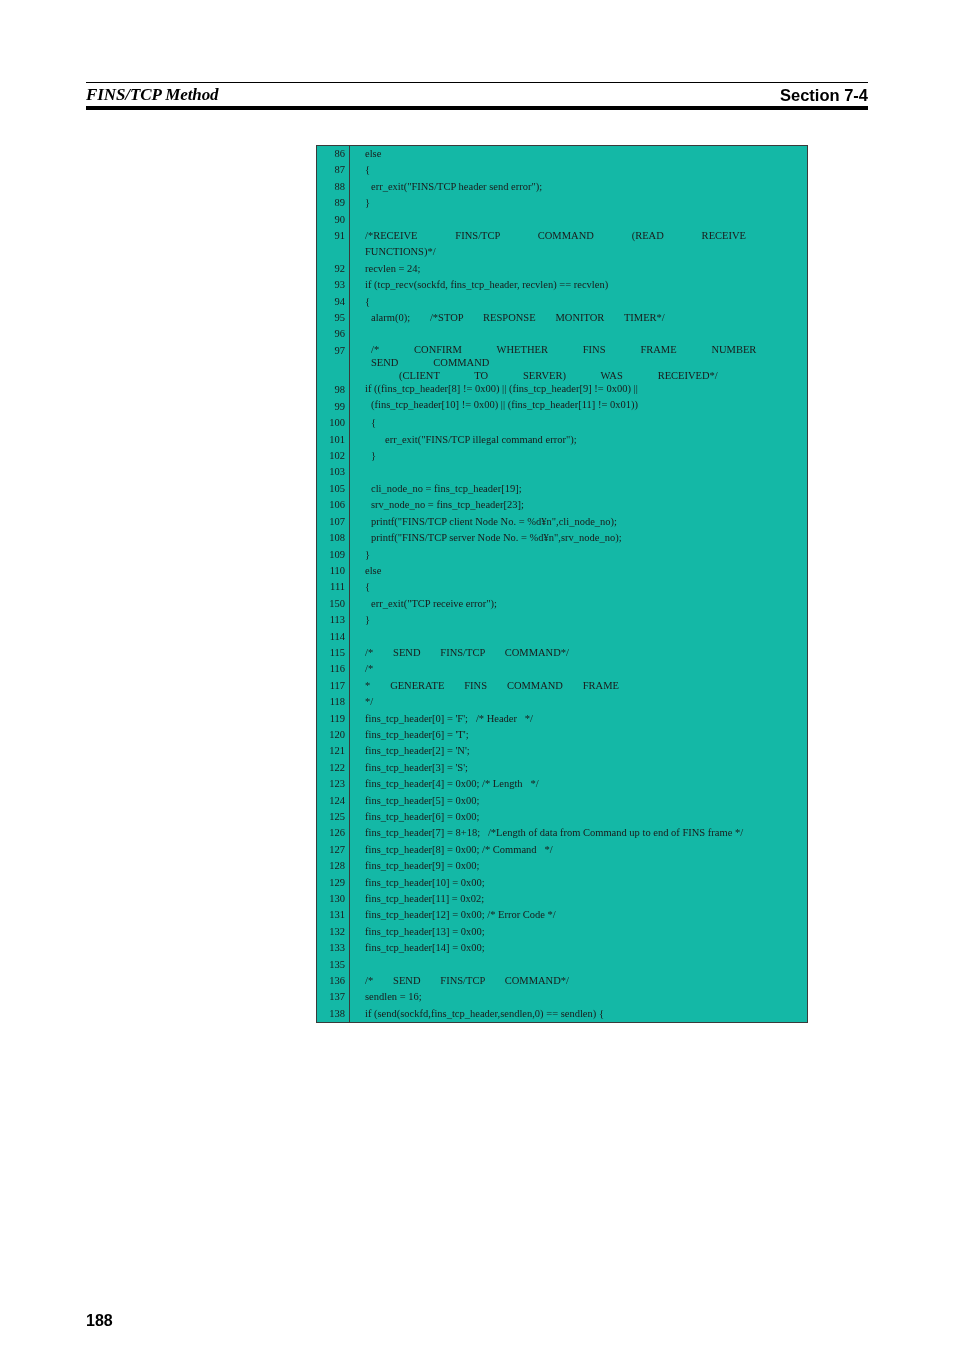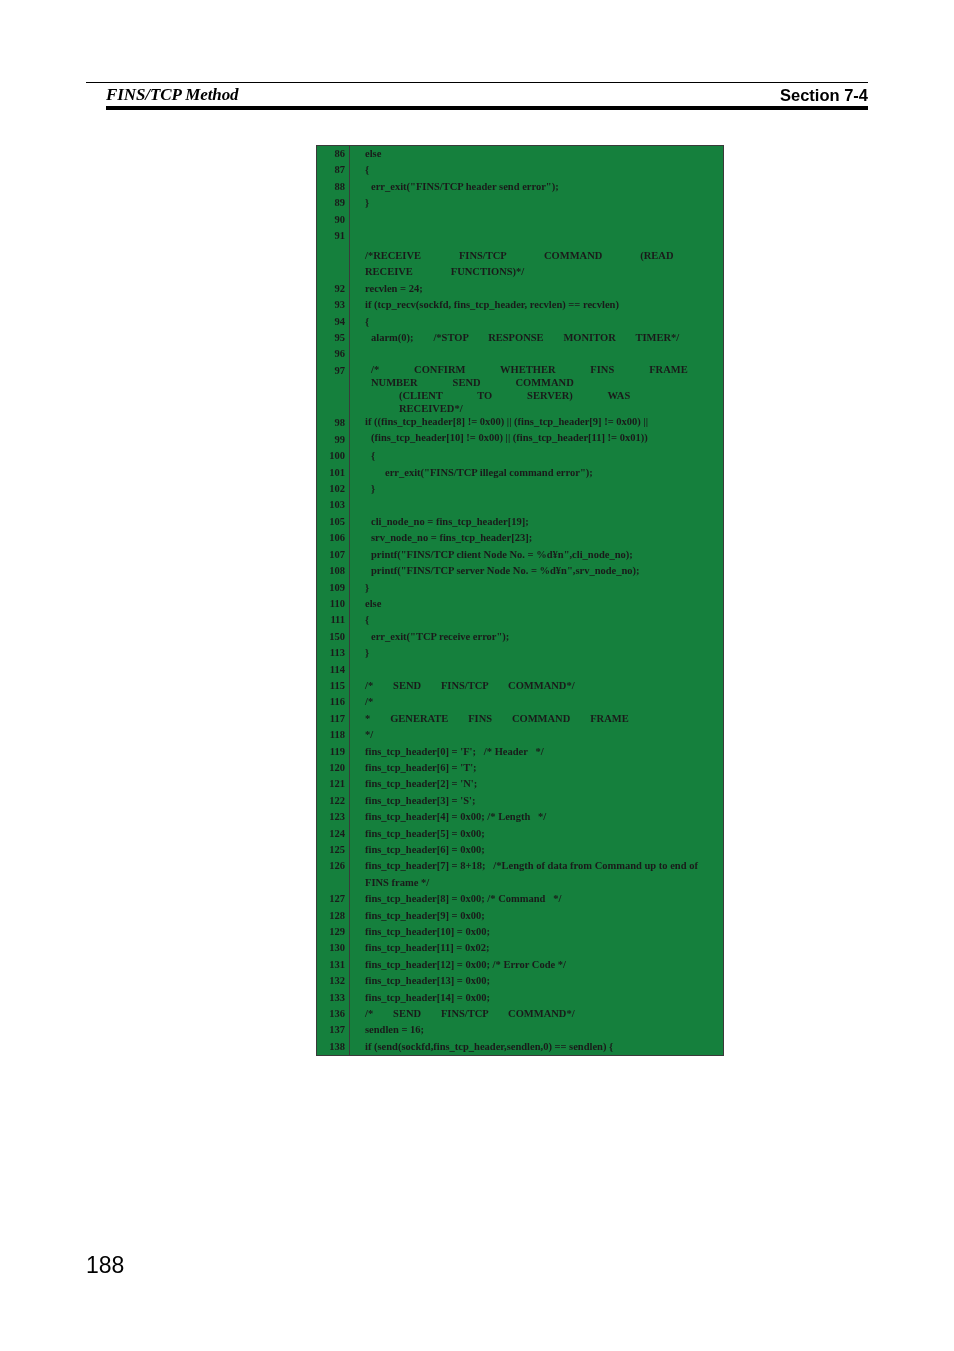--- a/index.html
+++ b/index.html
@@ -24,21 +24,20 @@
     top: 82px;
     width: 782px;
     border-top: 1px solid #000;
   }
   .page-header-inner {
     display: flex;
     align-items: flex-end;
     justify-content: space-between;
     padding: 3px 0 2px 0;
     border-bottom: 4px solid #000;
-    margin-left: 20px;
   }
   .header-title {
     font-family: "Liberation Serif", "DejaVu Serif", serif;
     font-style: italic;
     font-weight: bold;
     font-size: 17px;
     letter-spacing: -0.1px;
     line-height: 1.05;
   }
   .header-section {
@@ -46,25 +45,24 @@
     font-weight: bold;
     font-size: 16.5px;
     line-height: 1.05;
   }
 
   
   .listing {
     position: absolute;
     left: 316px;
     top: 145px;
-    width: 408px;
+    width: 492px;
     border: 1px solid #3a3a3a;
     box-sizing: border-box;
-    background: #15803d;
-    font-weight: bold;
+    background: #14b8a6;
   }
   .listing-rows {
     position: relative;
   }
   
   .gutter-rule {
     position: absolute;
     left: 32px;
     top: 0;
     bottom: 0;
@@ -100,21 +98,21 @@
     white-space: pre-wrap;
     font-family: "Liberation Serif", "DejaVu Serif", serif;
     min-height: 16.4px;
   }
   
   .i1 { padding-left: 16px; }
   .i2 { padding-left: 22px; }
   .i3 { padding-left: 36px; }
 
   
-  .spaced  { word-spacing: 10px; margin-top: 20px; }
+  .spaced  { word-spacing: 10px; }
   .spaced3 { word-spacing: 4px; }
 
   
   .blk-97 {
     position: relative;
     line-height: 13px;
     font-size: 10.5px;
   }
   .blk-97 .l-a { word-spacing: 9px; }
   .blk-97 .l-b { display: block; padding-left: 28px; word-spacing: 9px; }
@@ -124,24 +122,24 @@
   .row-99 { min-height: 17px; }
   .row-97 { min-height: 30px; }
   .row-97 .ln { line-height: 14px; padding-top: 1px; }
   .row-98 .ln { line-height: 13px; padding-top: 1px; }
   .row-99 .ln { line-height: 16px; padding-top: 1px; }
 
   
   .folio {
     position: absolute;
     left: 86px;
-    top: 1252px;
+    top: 1312px;
     font-family: "Liberation Sans", "DejaVu Sans", sans-serif;
-    font-weight: normal;
-    font-size: 23px;
+    font-weight: bold;
+    font-size: 16px;
   }
 </style>
 </head>
 <body>
 
 <div class="page-header">
   <div class="page-header-inner">
     <div class="header-title">FINS/TCP Method</div>
     <div class="header-section">Section 7-4</div>
   </div>
@@ -332,20 +330,24 @@
       </div>
       <div class="code-row">
         <div class="ln">132</div>
         <div class="code i1">fins_tcp_header[13] = 0x00;</div>
       </div>
       <div class="code-row">
         <div class="ln">133</div>
         <div class="code i1">fins_tcp_header[14] = 0x00;</div>
       </div>
       <div class="code-row">
+        <div class="ln">135</div>
+        <div class="code i1">&nbsp;</div>
+      </div>
+      <div class="code-row">
         <div class="ln">136</div>
         <div class="code i1 spaced3">/*   SEND   FINS/TCP   COMMAND*/</div>
       </div>
       <div class="code-row">
         <div class="ln">137</div>
         <div class="code i1">sendlen = 16;</div>
       </div>
       <div class="code-row">
         <div class="ln">138</div>
         <div class="code i1">if (send(sockfd,fins_tcp_header,sendlen,0) == sendlen) {</div>

